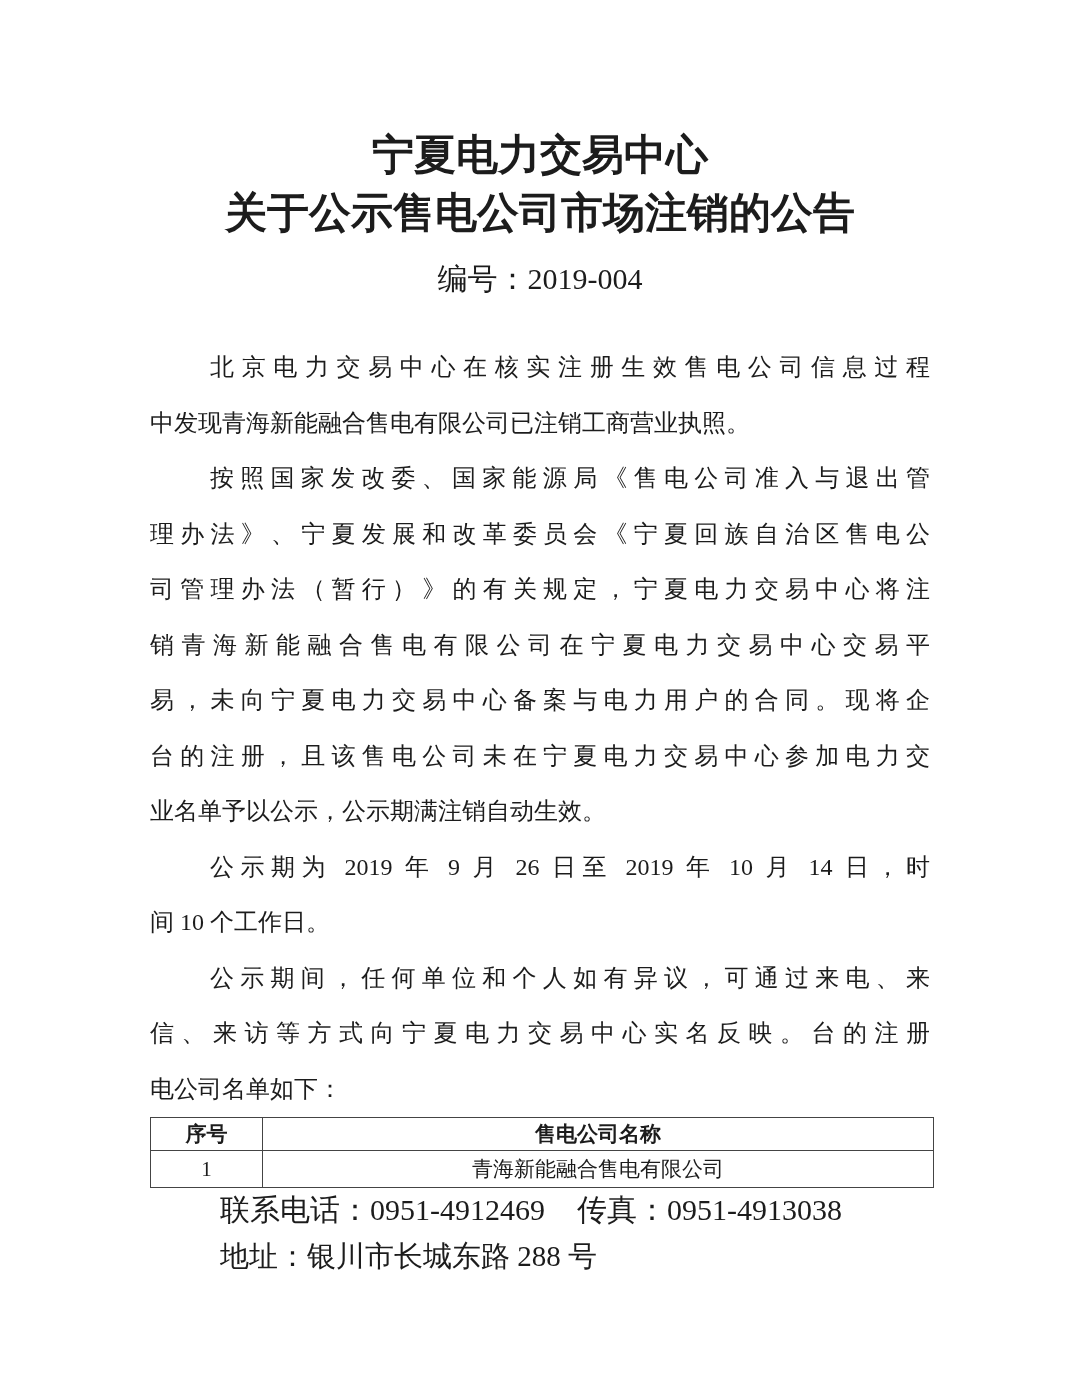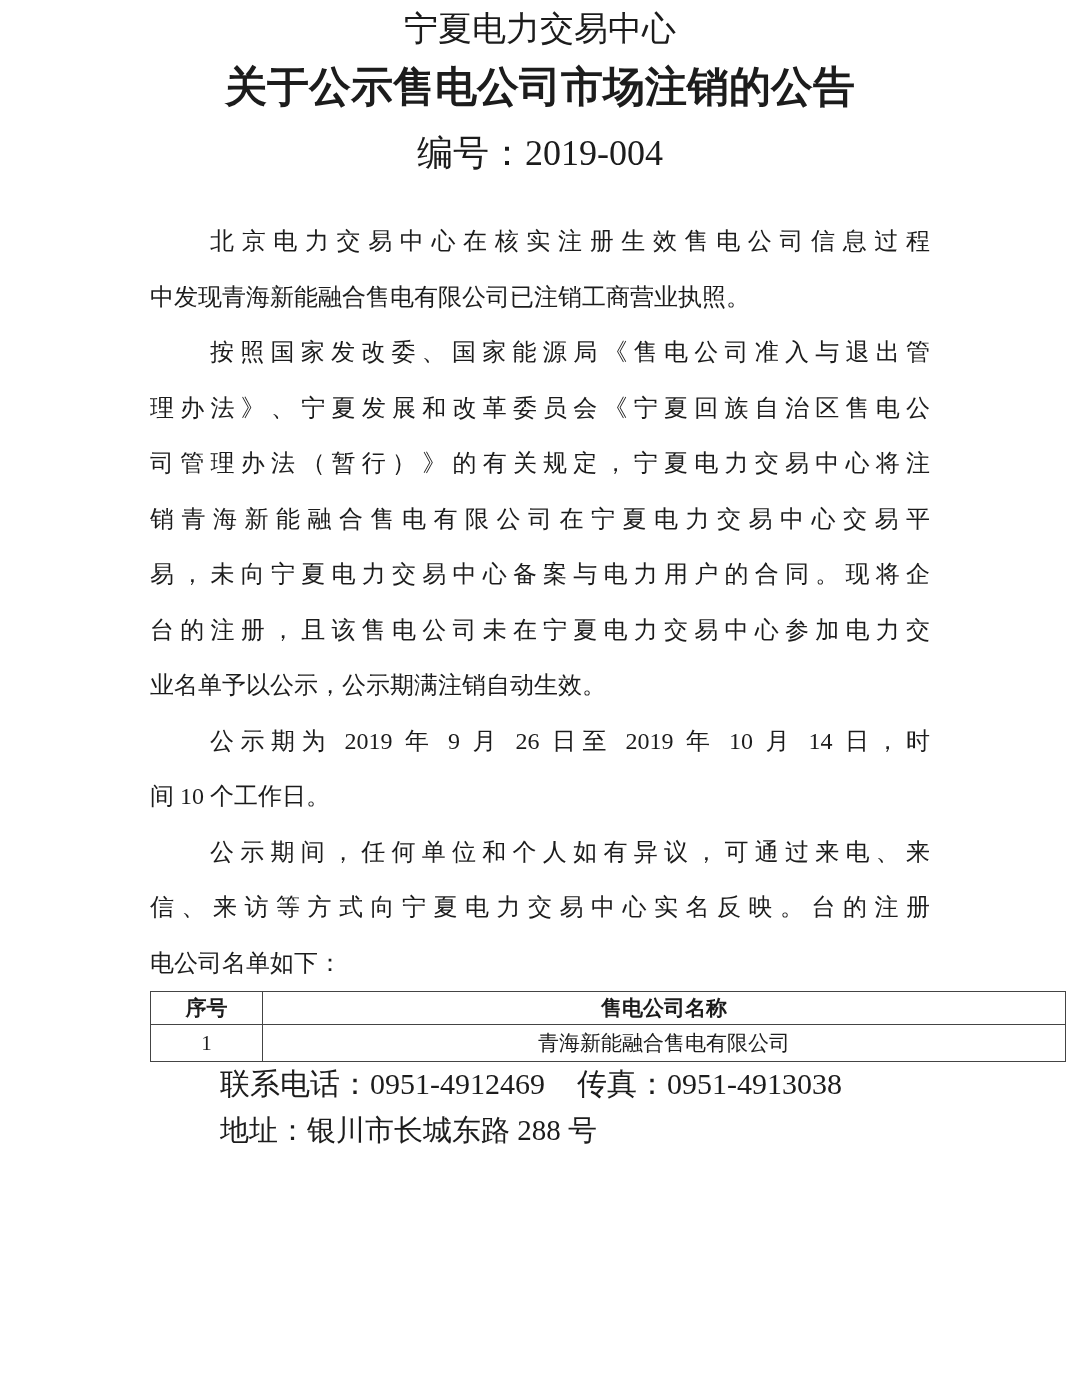--- a/index.html
+++ b/index.html
@@ -14,36 +14,37 @@
     color: #1c1c1c;
     overflow: hidden;
   }
   .page {
     width: 780px;
     margin: 0;
     padding-left: 150px;
     padding-right: 150px;
   }
   .doc-title {
-    font-size: 34px;
+    margin-top: 126px;
+    font-size: 42px;
     line-height: 58px;
-    font-weight: normal;
+    font-weight: bold;
     text-align: center;
     white-space: nowrap;
   }
   .doc-subtitle {
     font-size: 42px;
     line-height: 58px;
     font-weight: bold;
     text-align: center;
     white-space: nowrap;
   }
   .doc-number {
     margin-top: 16px;
-    font-size: 36px;
+    font-size: 30px;
     line-height: 42px;
     text-align: center;
   }
   .document-body {
     margin-top: 40px;
   }
   .line {
     font-size: 24px;
     line-height: 55.5px;
     height: 55.5px;
@@ -51,21 +52,21 @@
     text-align: left;
   }
   .line.fill {
     text-align: justify;
     text-align-last: justify;
   }
   .line.indent {
     text-indent: 60px;
   }
   table.company-table {
-    width: 916px;
+    width: 784px;
     border-collapse: collapse;
     table-layout: fixed;
   }
   table.company-table th,
   table.company-table td {
     border: 1px solid #444;
     text-align: center;
     vertical-align: middle;
     font-size: 21px;
     padding: 0;

